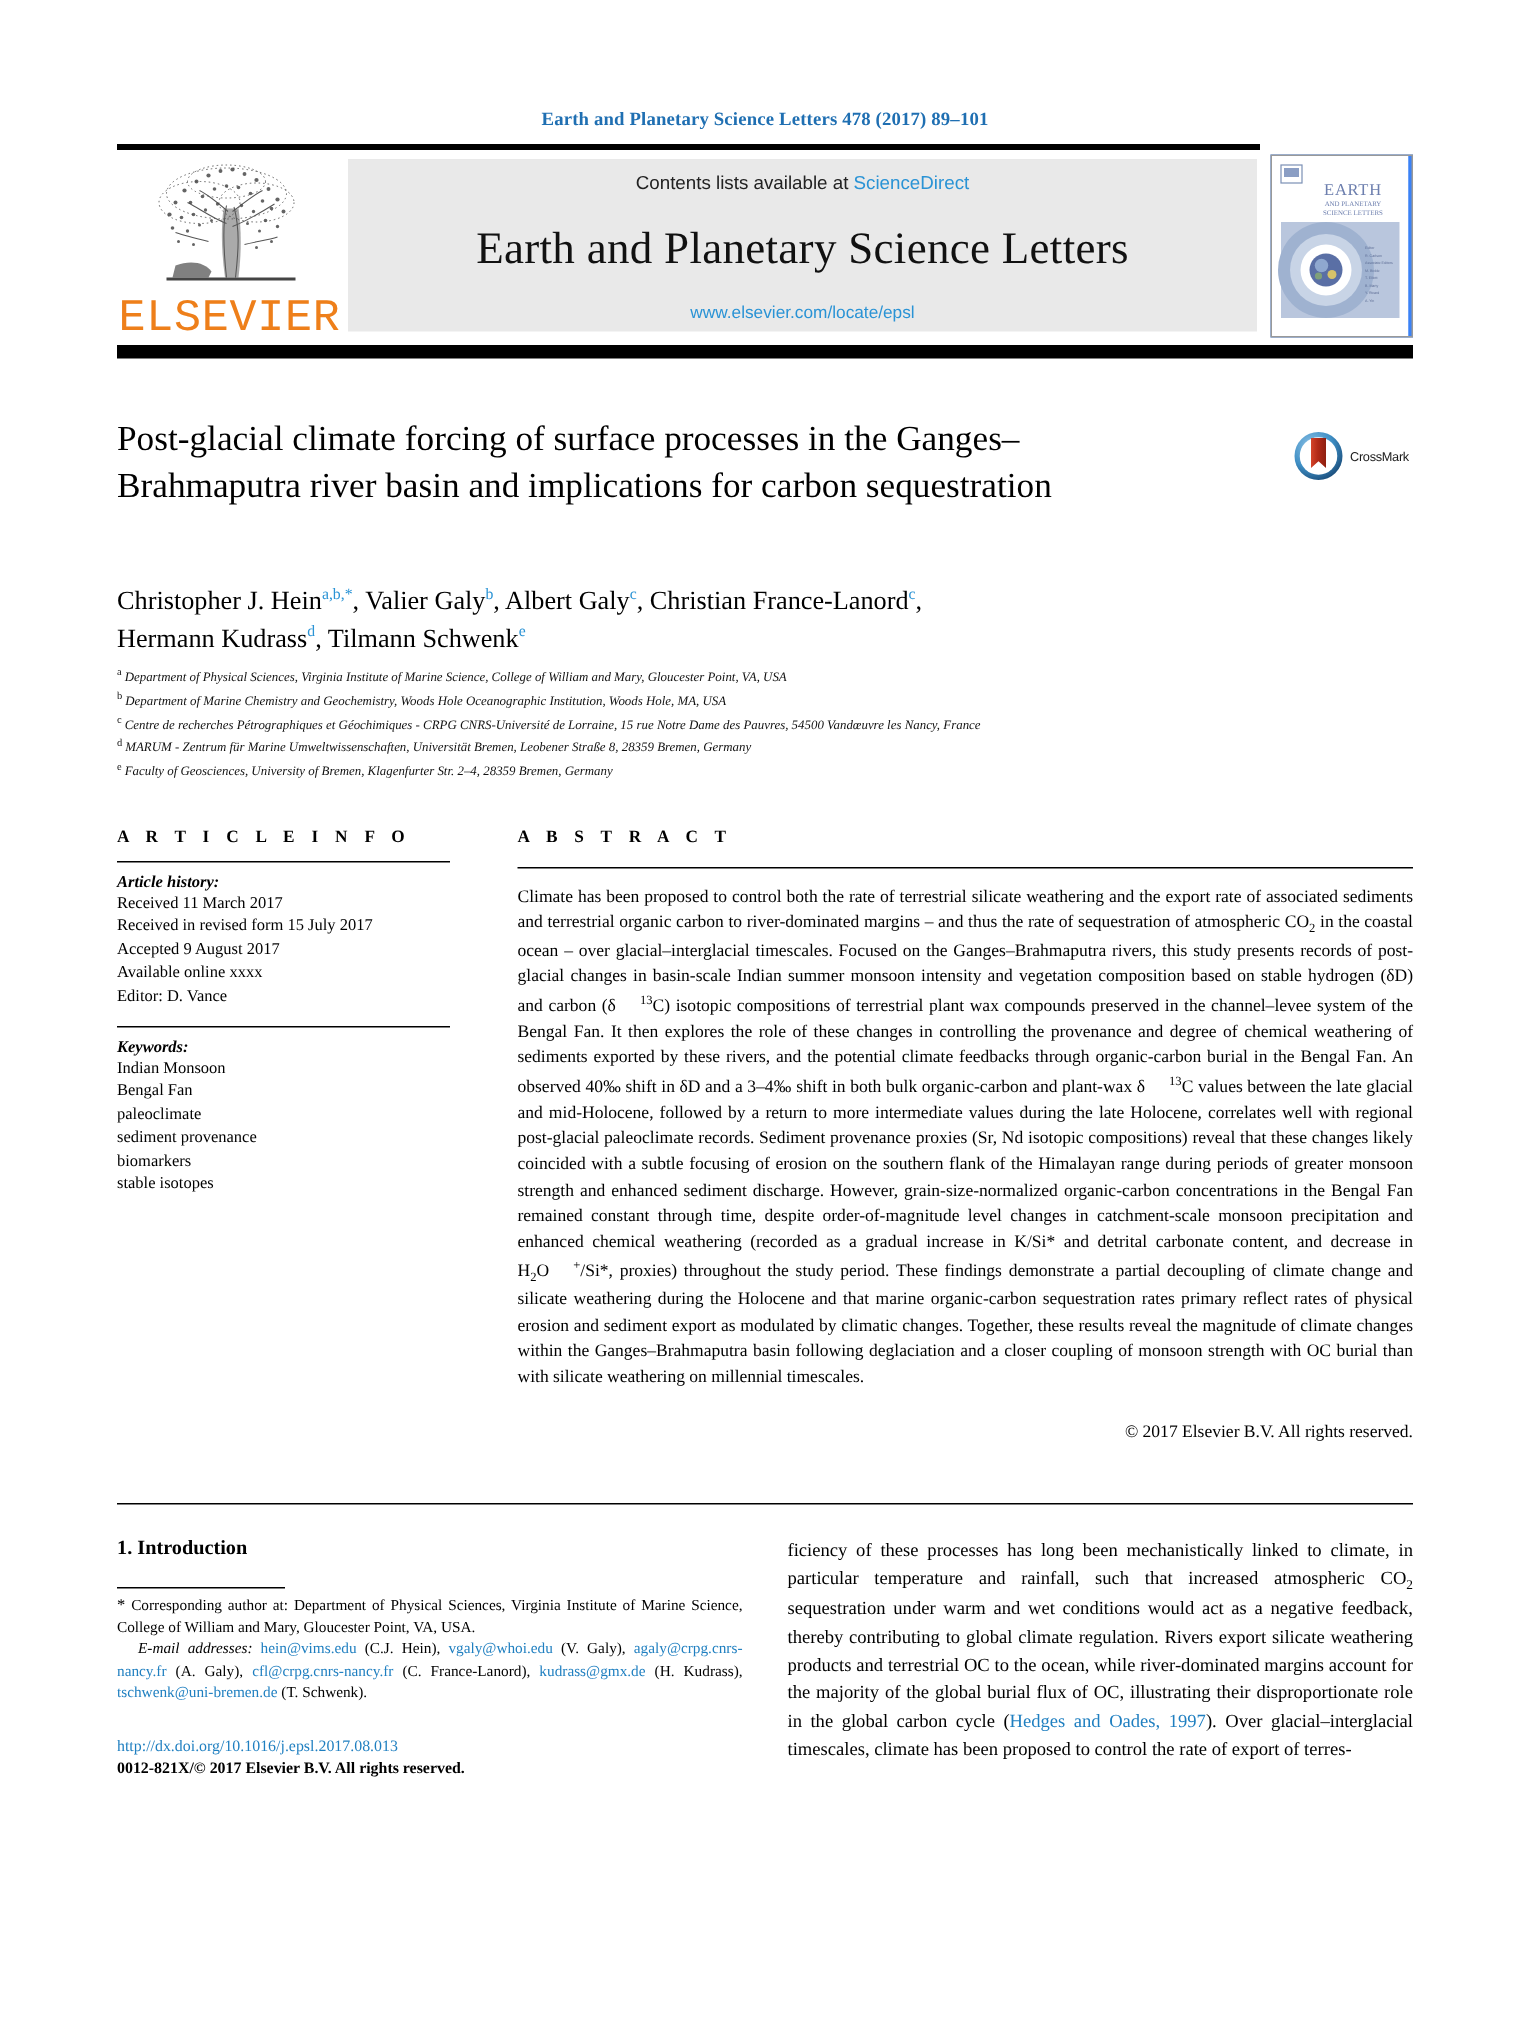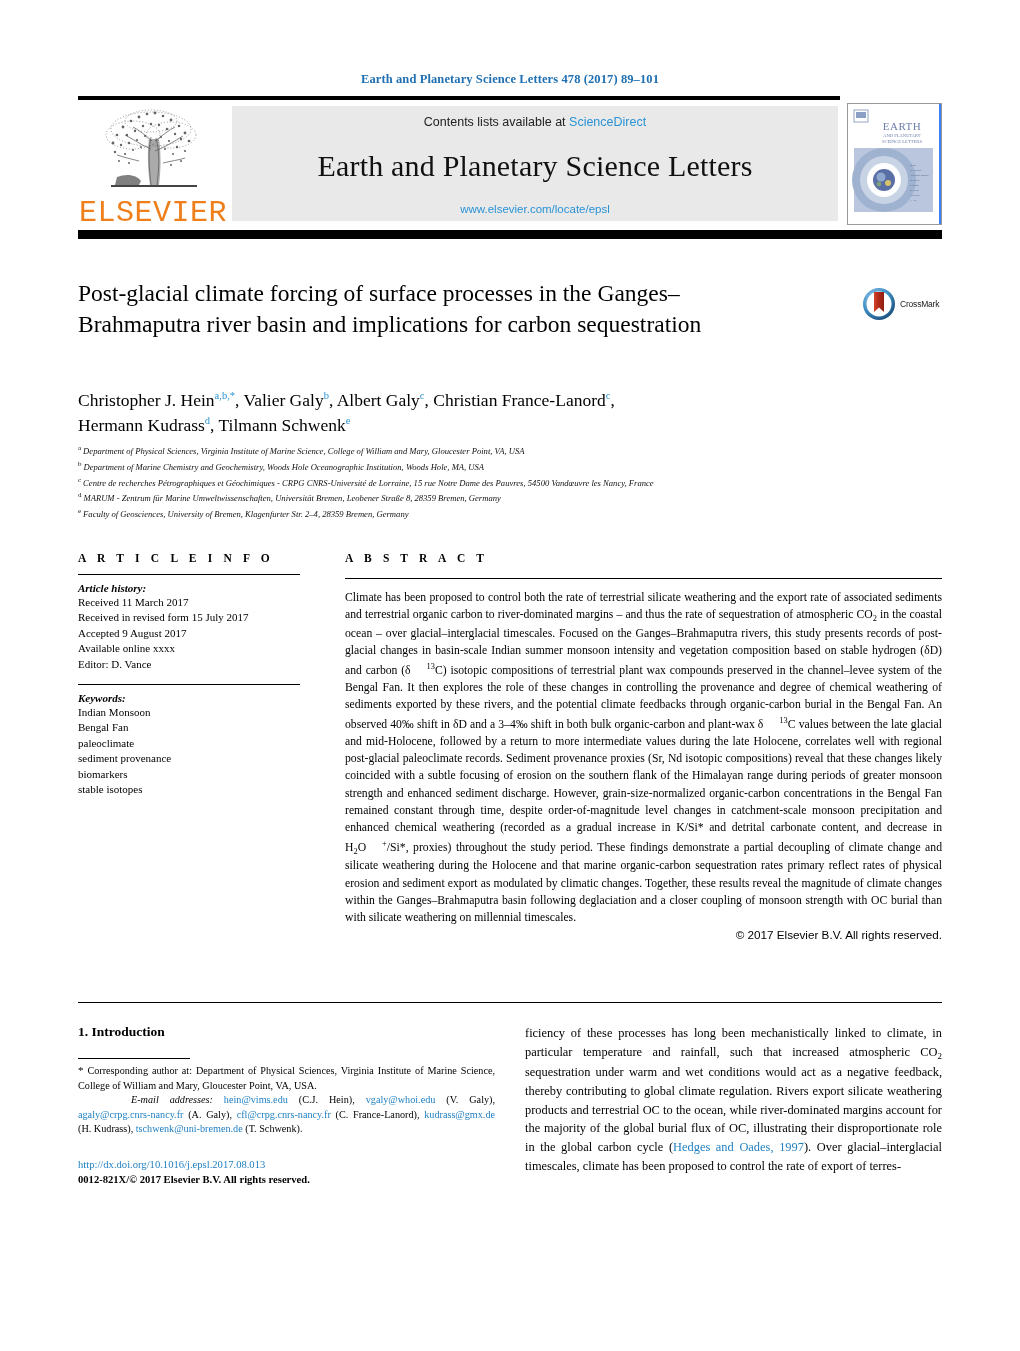--- a/index.html
+++ b/index.html
@@ -234,24 +234,24 @@
     margin-bottom: 7px;
   }
   .abs-body {
     font-family: "Liberation Serif", serif;
     font-size: 11.7px;
     line-height: 1.48;
     text-align: justify;
     color: #000;
   }
   .abs-copy {
-    font-family: Liberation Sans, sans-serif;
+    font-family: Liberation Serif, serif;
     font-size: 11.7px;
     text-align: right;
-    margin-top: 1px;
+    margin-top: 21px;
   }
 
   
   .sep-rule {
     position: absolute;
     left: 78px;
     top: 1002px;
     width: 864px;
     border-top: 1px solid #000;
   }
@@ -291,21 +291,21 @@
     margin-top: 7px;
     margin-bottom: 4px;
   }
   .footnote {
     font-family: "Liberation Serif", serif;
     font-size: 10.2px;
     line-height: 1.42;
     text-align: justify;
   }
   .footnote .star { font-size: 11px; }
-  .footnote .ital { font-style: italic; margin-left: 39px; }
+  .footnote .ital { font-style: italic; }
   .doi-block {
     margin-top: 20px;
     font-family: "Liberation Serif", serif;
     font-size: 10.6px;
     line-height: 1.45;
   }
   .doi-link { color: #1f7fc0; }
   .copy-line { color: #000; font-weight: 600; }
   sub.small { font-size: 0.72em; }
   sup.small { font-size: 0.72em; padding-left: 16px; }

